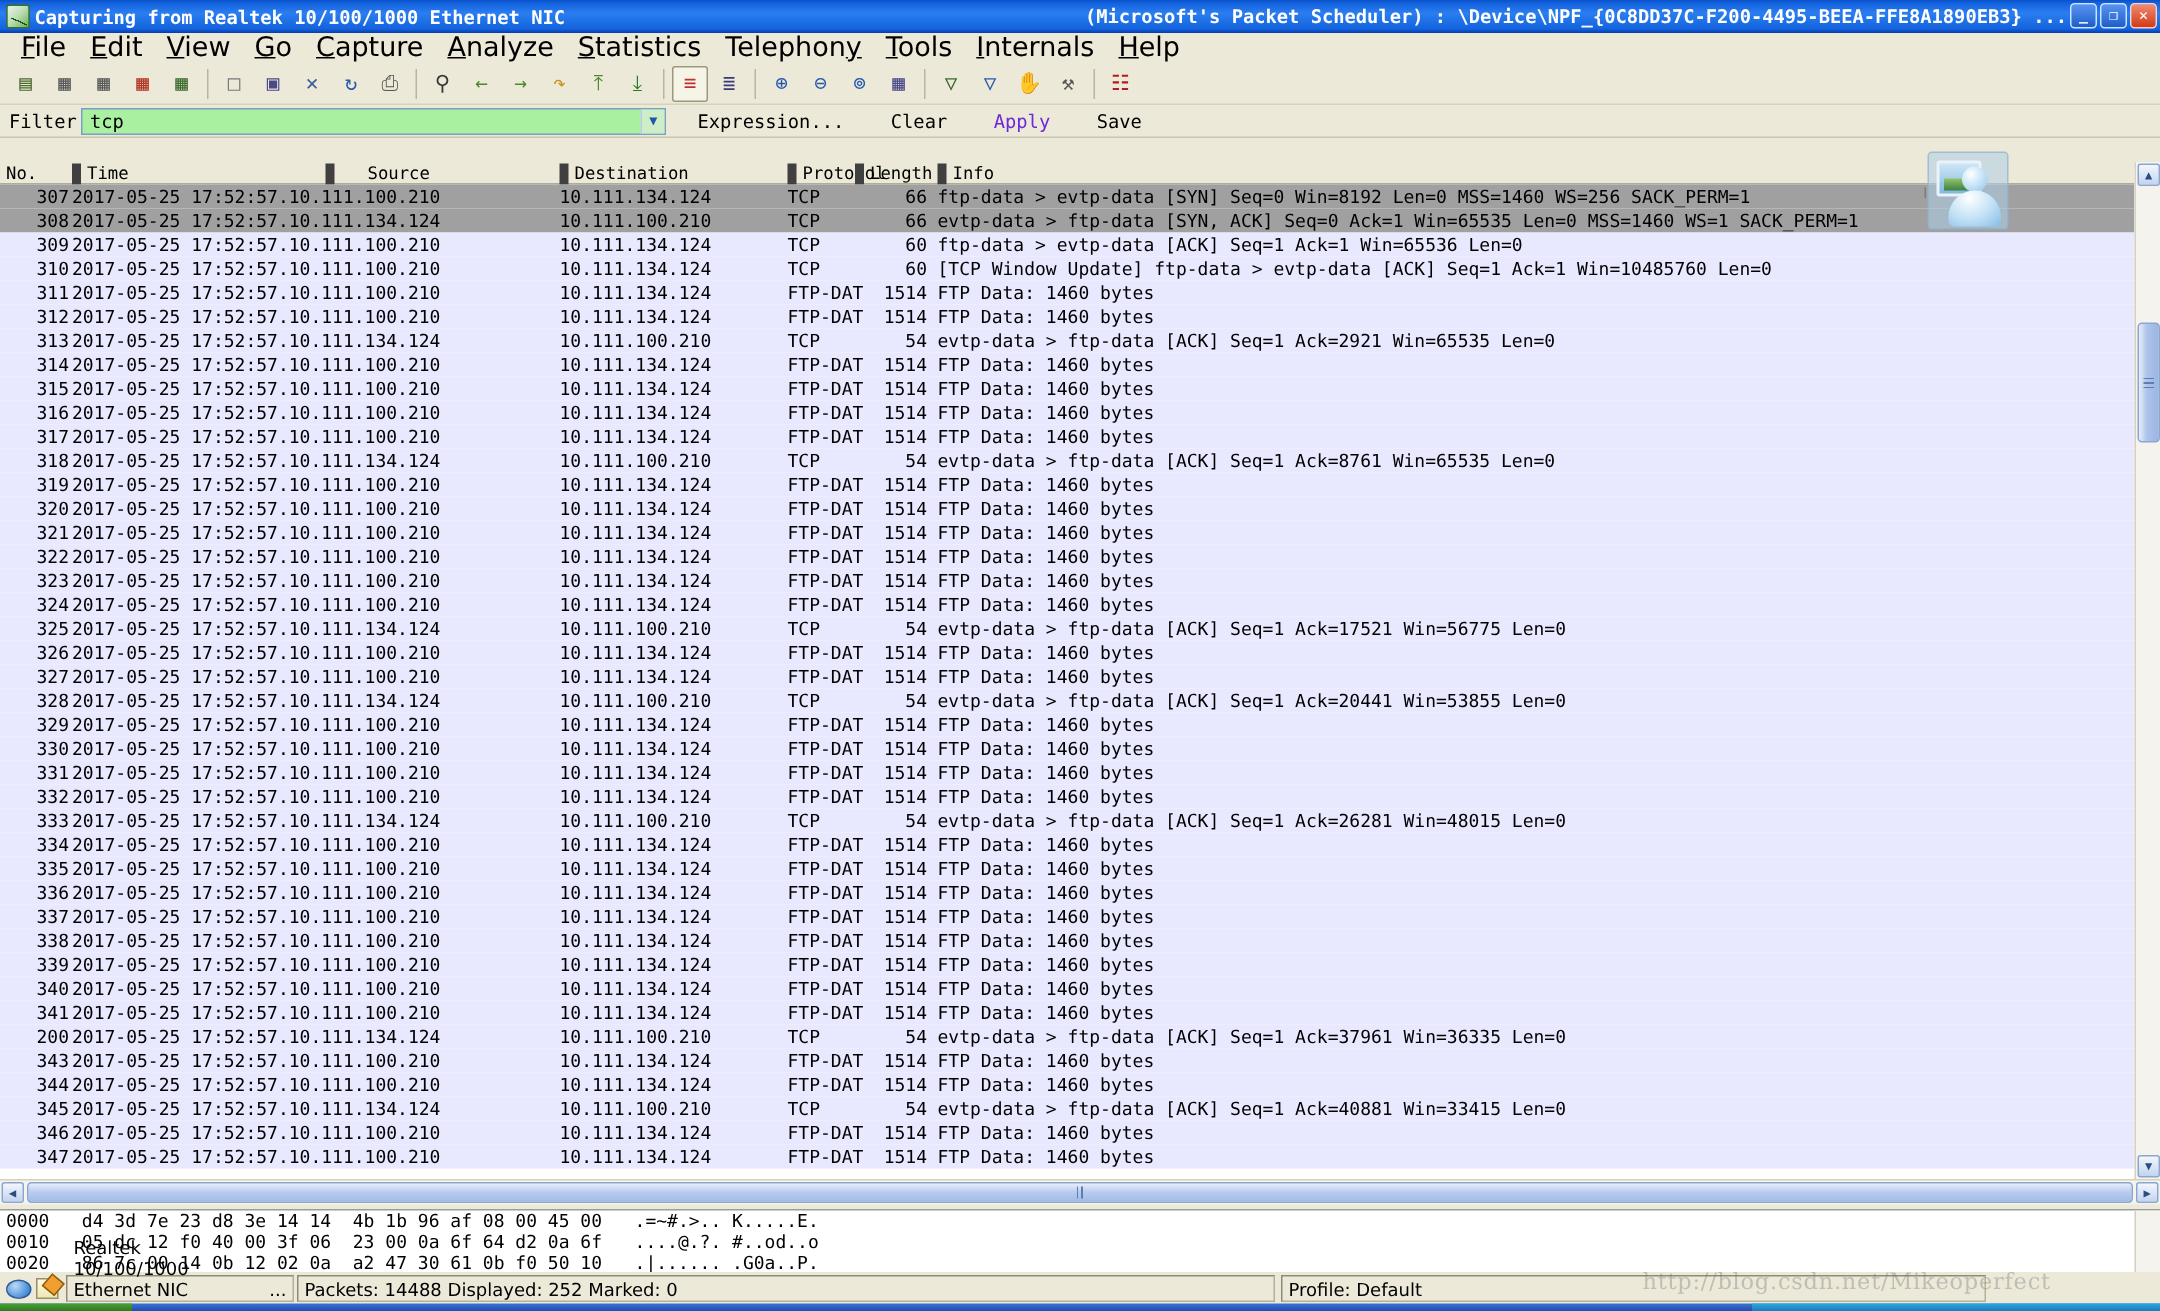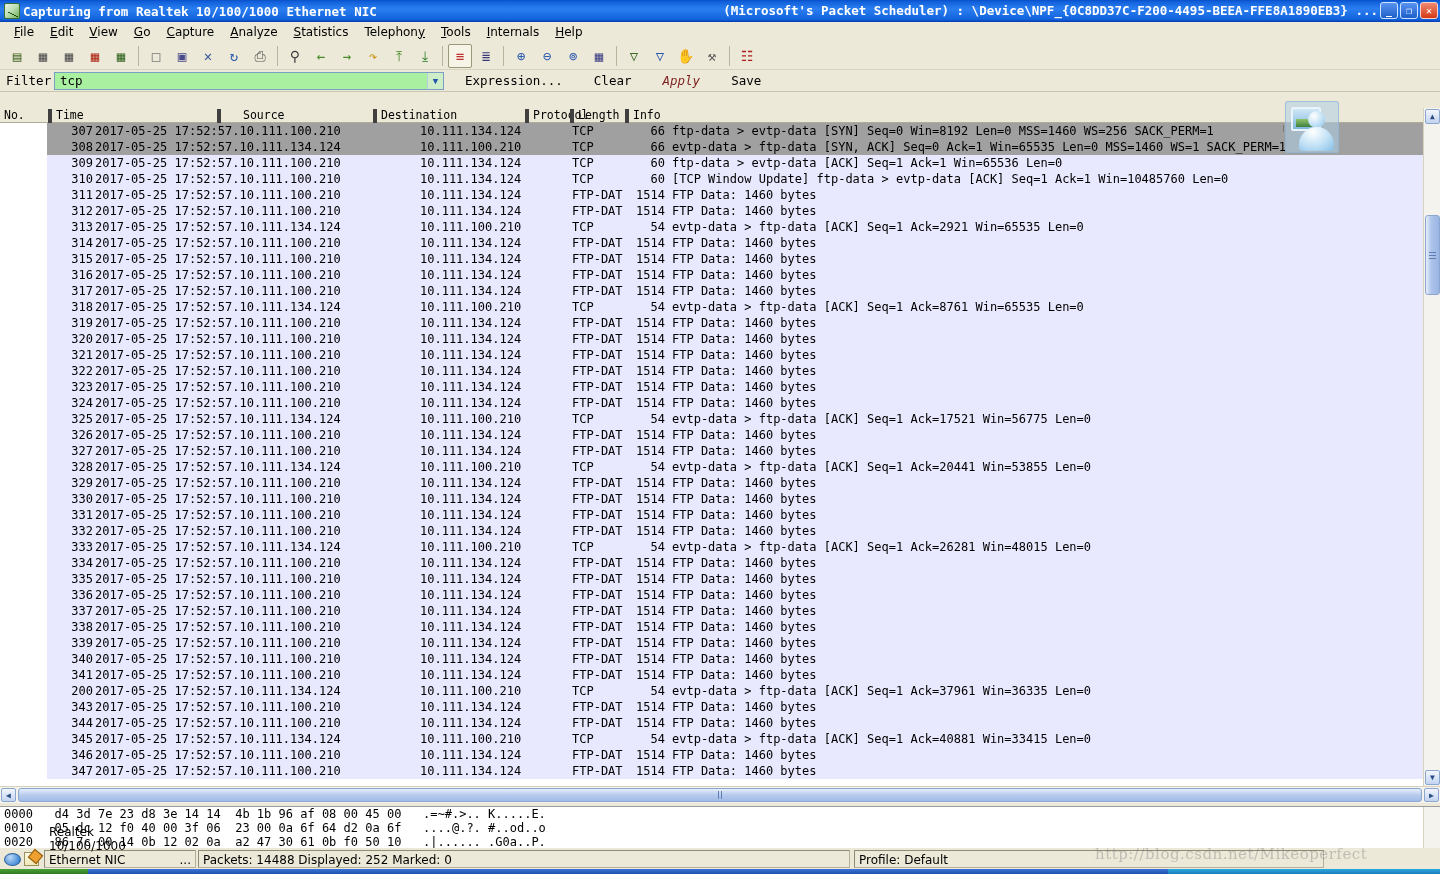--- a/index.html
+++ b/index.html
@@ -45,21 +45,21 @@
     display: flex; align-items: center; justify-content: center;
     font-size: 10px; color: #fff; font-weight: bold;
     background: linear-gradient(to bottom,#5a93f0,#1c5fc8);
   }
   .tb-btn.close { background: linear-gradient(to bottom,#f08a72,#d43a14); border-color: #ffd0c4; }
 
   
   .menubar {
     height: 20px; background: #ece9d8;
     display: flex; align-items: center; padding-left: 6px;
-    font-family: "DejaVu Sans", sans-serif; font-size: 12px; color: #000;
+    font-family: "DejaVu Sans", sans-serif; font-size: 18px; color: #000;
     border-bottom: 1px solid #ece9d8;
   }
   .menu-item { padding: 2px 8px; cursor: default; white-space: nowrap; }
   .menu-item u { text-decoration: underline; }
 
   
   .toolbar {
     height: 28px; background: #ece9d8;
     display: flex; align-items: center; padding-left: 4px;
     border-bottom: 1px solid #d6d2bd;
@@ -89,49 +89,48 @@
     position: relative;
   }
   .filter-val { flex: 1; padding-left: 5px; font-size: 12.5px; color: #000; }
   .filter-drop {
     width: 16px; height: 16px; background: #cdeec7;
     border-left: 1px solid #b5cfe2;
     display: flex; align-items: center; justify-content: center;
     color: #2255aa; font-size: 9px;
   }
   .fbtn { padding: 0 10px; font-size: 12.5px; color: #000; margin-left: 11px; }
-  .fbtn.disabled { color: #7f1d1d; font-style: italic; }
+  .fbtn.disabled { color: #6d28d9; }
 
   
   .plist-wrap {
     position: absolute; left: 0; top: 108px;
     width: 1440px; height: 678px;
     background: #fff;
     display: flex;
   }
   .plist { flex: 1; overflow: hidden; position: relative; }
   .phead {
     height: 15px; background: #ece9d8;
     font-family: "DejaVu Sans Mono", monospace; font-size: 11.5px;
     color: #000; position: relative; border-bottom: 1px solid #b0ac96;
   }
   .phead span {
     position: absolute; top: 1px;
     padding-left: 4px;
-    border-left: 4px solid #404040;
+    border-left: 6px solid #404040;
     height: 14px; line-height: 13px;
   }
   .phead span:first-child { border-left: none; }
   .rows { position: relative; }
   .prow {
     height: 16px; line-height: 16px;
     font-family: "DejaVu Sans Mono", monospace; font-size: 12px;
     color: #000; position: relative; white-space: nowrap;
     background: #e8e8ff;
-    margin-left: 47px;
   }
   .prow.sel { background: #a0a0a0; }
   .prow > span { position: absolute; top: 0; }
   .c-no   { left: 0;    width: 46px;  text-align: right; }
   .c-time { left: 48px; }
   .c-src  { left: 217px; }
   .c-dst  { left: 373px; }
   .c-proto{ left: 525px; }
   .c-len  { left: 570px; width: 48px; text-align: right; }
   .c-info { left: 625px; }

